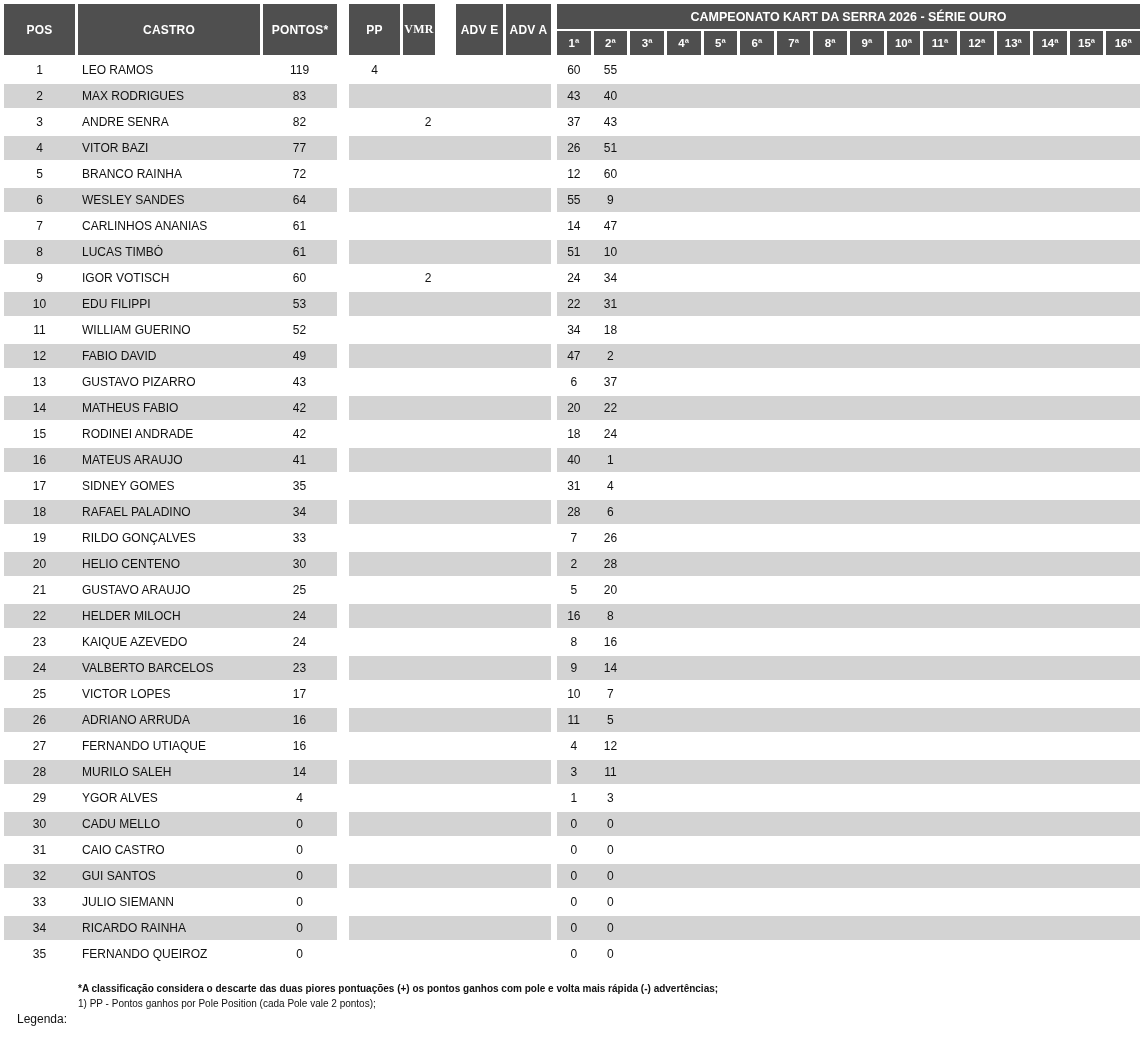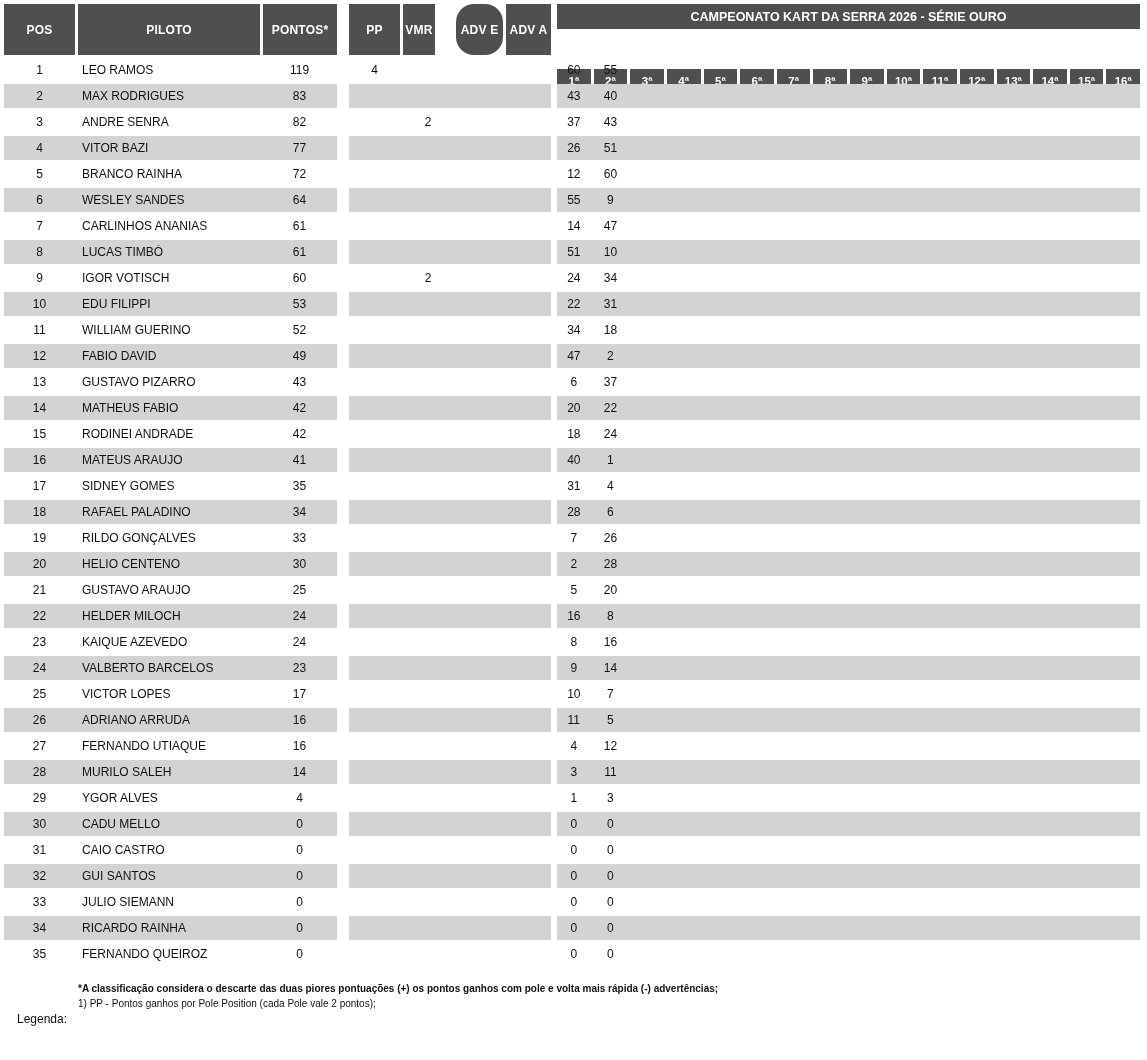--- a/index.html
+++ b/index.html
@@ -26,39 +26,38 @@
     color: var(--hdr-text);
     font-weight: bold;
     font-size: 12px;
     display: flex; align-items: center; justify-content: center;
     letter-spacing: .2px;
   }
   #h-pos     { left: 4px;   width: 71px;  }
   #h-piloto  { left: 78px;  width: 182px; }
   #h-pontos  { left: 263px; width: 74px;  }
   #h-pp      { left: 349px; width: 51px;  }
-  #h-vmr     { left: 403px; width: 32px;  }
-  #h-adve    { left: 456px; width: 47px; border-radius: 18px;  }
+  #h-vmr     { left: 403px; width: 32px; font-family: Liberation Serif, serif;  }
+  #h-adve    { left: 456px; width: 47px;  }
   #h-adva    { left: 506px; width: 45px;  }
 
   #races-title {
     position: absolute;
     left: 557px; top: 4px; width: 583px; height: 25px;
     background: var(--hdr-bg);
     color: var(--hdr-text);
     font-weight: bold; font-size: 12.5px;
     display: flex; align-items: center; justify-content: center;
   }
   #races-cols {
     position: absolute;
     left: 557px; top: 31px; width: 583px; height: 24px;
     display: grid;
     grid-template-columns: repeat(16, 1fr);
     column-gap: 3px;
-    margin-top: 38px;
   }
   #races-cols .rc {
     background: var(--hdr-bg);
     color: var(--hdr-text);
     font-weight: bold; font-size: 11.5px;
     display: flex; align-items: center; justify-content: center;
   }
 
   
   #rows { position: absolute; left: 0; top: 57px; width: 1147px; }
@@ -97,21 +96,21 @@
     white-space: nowrap;
   }
   #legend-lines .lg-line.bold { font-weight: bold; }
 </style>
 </head>
 <body>
 
 <div id="sheet">
 
   <div class="hcell" id="h-pos">POS</div>
-  <div class="hcell" id="h-piloto">PILOTO</div>
+  <div class="hcell" id="h-piloto">CASTRO</div>
   <div class="hcell" id="h-pontos">PONTOS*</div>
 
   <div class="hcell" id="h-pp">PP</div>
   <div class="hcell" id="h-vmr">VMR</div>
   <div class="hcell" id="h-adve">ADV E</div>
   <div class="hcell" id="h-adva">ADV A</div>
 
   <div id="races-title">CAMPEONATO KART DA SERRA 2026 - SÉRIE OURO</div>
   <div id="races-cols">
       <div class="rc">1ª</div>

